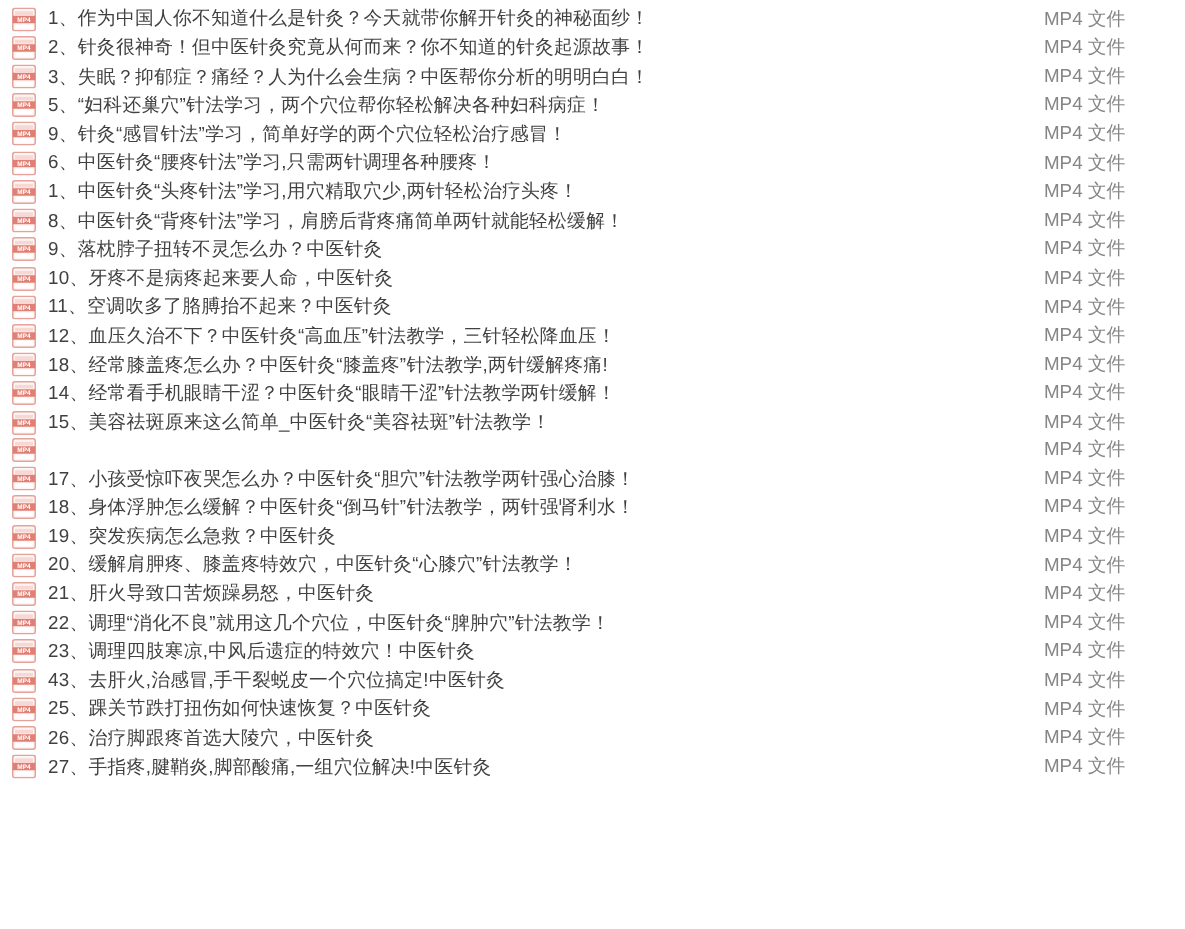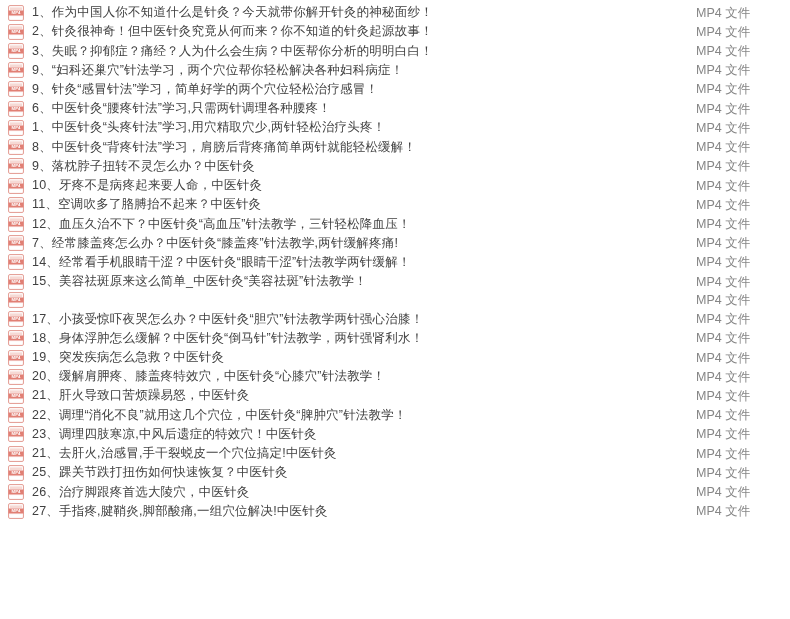--- a/index.html
+++ b/index.html
@@ -97,21 +97,21 @@
     <div class="file-row">
     <span class="file-icon">
       <svg width="16" height="16" viewBox="0 0 16 16" aria-hidden="true">
         <rect x="0.5" y="0.5" width="15" height="15" rx="1.5" fill="#fdf5f4" stroke="#e5a29a" stroke-width="1"></rect>
         <rect x="2" y="2.5" width="12" height="2.5" fill="#f6d9d4"></rect>
         <rect x="0.5" y="5.5" width="15" height="5" fill="#e17f74"></rect>
         <text x="8" y="9.4" font-size="4.3" font-weight="bold" fill="#ffffff" text-anchor="middle" font-family="Liberation Sans, sans-serif">MP4</text>
         <rect x="2" y="11.5" width="12" height="2.5" fill="#ffffff"></rect>
       </svg>
     </span>
-    <span class="file-name">9、“妇科还巢穴”针法学习，两个穴位帮你轻松解决各种妇科病症！</span>
+    <span class="file-name">5、“妇科还巢穴”针法学习，两个穴位帮你轻松解决各种妇科病症！</span>
     <span class="file-type">MP4 文件</span>
   </div>
     <div class="file-row">
     <span class="file-icon">
       <svg width="16" height="16" viewBox="0 0 16 16" aria-hidden="true">
         <rect x="0.5" y="0.5" width="15" height="15" rx="1.5" fill="#fdf5f4" stroke="#e5a29a" stroke-width="1"></rect>
         <rect x="2" y="2.5" width="12" height="2.5" fill="#f6d9d4"></rect>
         <rect x="0.5" y="5.5" width="15" height="5" fill="#e17f74"></rect>
         <text x="8" y="9.4" font-size="4.3" font-weight="bold" fill="#ffffff" text-anchor="middle" font-family="Liberation Sans, sans-serif">MP4</text>
         <rect x="2" y="11.5" width="12" height="2.5" fill="#ffffff"></rect>
@@ -214,21 +214,21 @@
     <div class="file-row">
     <span class="file-icon">
       <svg width="16" height="16" viewBox="0 0 16 16" aria-hidden="true">
         <rect x="0.5" y="0.5" width="15" height="15" rx="1.5" fill="#fdf5f4" stroke="#e5a29a" stroke-width="1"></rect>
         <rect x="2" y="2.5" width="12" height="2.5" fill="#f6d9d4"></rect>
         <rect x="0.5" y="5.5" width="15" height="5" fill="#e17f74"></rect>
         <text x="8" y="9.4" font-size="4.3" font-weight="bold" fill="#ffffff" text-anchor="middle" font-family="Liberation Sans, sans-serif">MP4</text>
         <rect x="2" y="11.5" width="12" height="2.5" fill="#ffffff"></rect>
       </svg>
     </span>
-    <span class="file-name">7、经常膝盖疼怎么办？中医针灸“膝盖疼”针法教学,两针缓解疼痛!</span>
+    <span class="file-name">18、经常膝盖疼怎么办？中医针灸“膝盖疼”针法教学,两针缓解疼痛!</span>
     <span class="file-type">MP4 文件</span>
   </div>
     <div class="file-row">
     <span class="file-icon">
       <svg width="16" height="16" viewBox="0 0 16 16" aria-hidden="true">
         <rect x="0.5" y="0.5" width="15" height="15" rx="1.5" fill="#fdf5f4" stroke="#e5a29a" stroke-width="1"></rect>
         <rect x="2" y="2.5" width="12" height="2.5" fill="#f6d9d4"></rect>
         <rect x="0.5" y="5.5" width="15" height="5" fill="#e17f74"></rect>
         <text x="8" y="9.4" font-size="4.3" font-weight="bold" fill="#ffffff" text-anchor="middle" font-family="Liberation Sans, sans-serif">MP4</text>
         <rect x="2" y="11.5" width="12" height="2.5" fill="#ffffff"></rect>
@@ -356,21 +356,21 @@
     <div class="file-row">
     <span class="file-icon">
       <svg width="16" height="16" viewBox="0 0 16 16" aria-hidden="true">
         <rect x="0.5" y="0.5" width="15" height="15" rx="1.5" fill="#fdf5f4" stroke="#e5a29a" stroke-width="1"></rect>
         <rect x="2" y="2.5" width="12" height="2.5" fill="#f6d9d4"></rect>
         <rect x="0.5" y="5.5" width="15" height="5" fill="#e17f74"></rect>
         <text x="8" y="9.4" font-size="4.3" font-weight="bold" fill="#ffffff" text-anchor="middle" font-family="Liberation Sans, sans-serif">MP4</text>
         <rect x="2" y="11.5" width="12" height="2.5" fill="#ffffff"></rect>
       </svg>
     </span>
-    <span class="file-name">21、去肝火,治感冒,手干裂蜕皮一个穴位搞定!中医针灸</span>
+    <span class="file-name">43、去肝火,治感冒,手干裂蜕皮一个穴位搞定!中医针灸</span>
     <span class="file-type">MP4 文件</span>
   </div>
     <div class="file-row">
     <span class="file-icon">
       <svg width="16" height="16" viewBox="0 0 16 16" aria-hidden="true">
         <rect x="0.5" y="0.5" width="15" height="15" rx="1.5" fill="#fdf5f4" stroke="#e5a29a" stroke-width="1"></rect>
         <rect x="2" y="2.5" width="12" height="2.5" fill="#f6d9d4"></rect>
         <rect x="0.5" y="5.5" width="15" height="5" fill="#e17f74"></rect>
         <text x="8" y="9.4" font-size="4.3" font-weight="bold" fill="#ffffff" text-anchor="middle" font-family="Liberation Sans, sans-serif">MP4</text>
         <rect x="2" y="11.5" width="12" height="2.5" fill="#ffffff"></rect>

